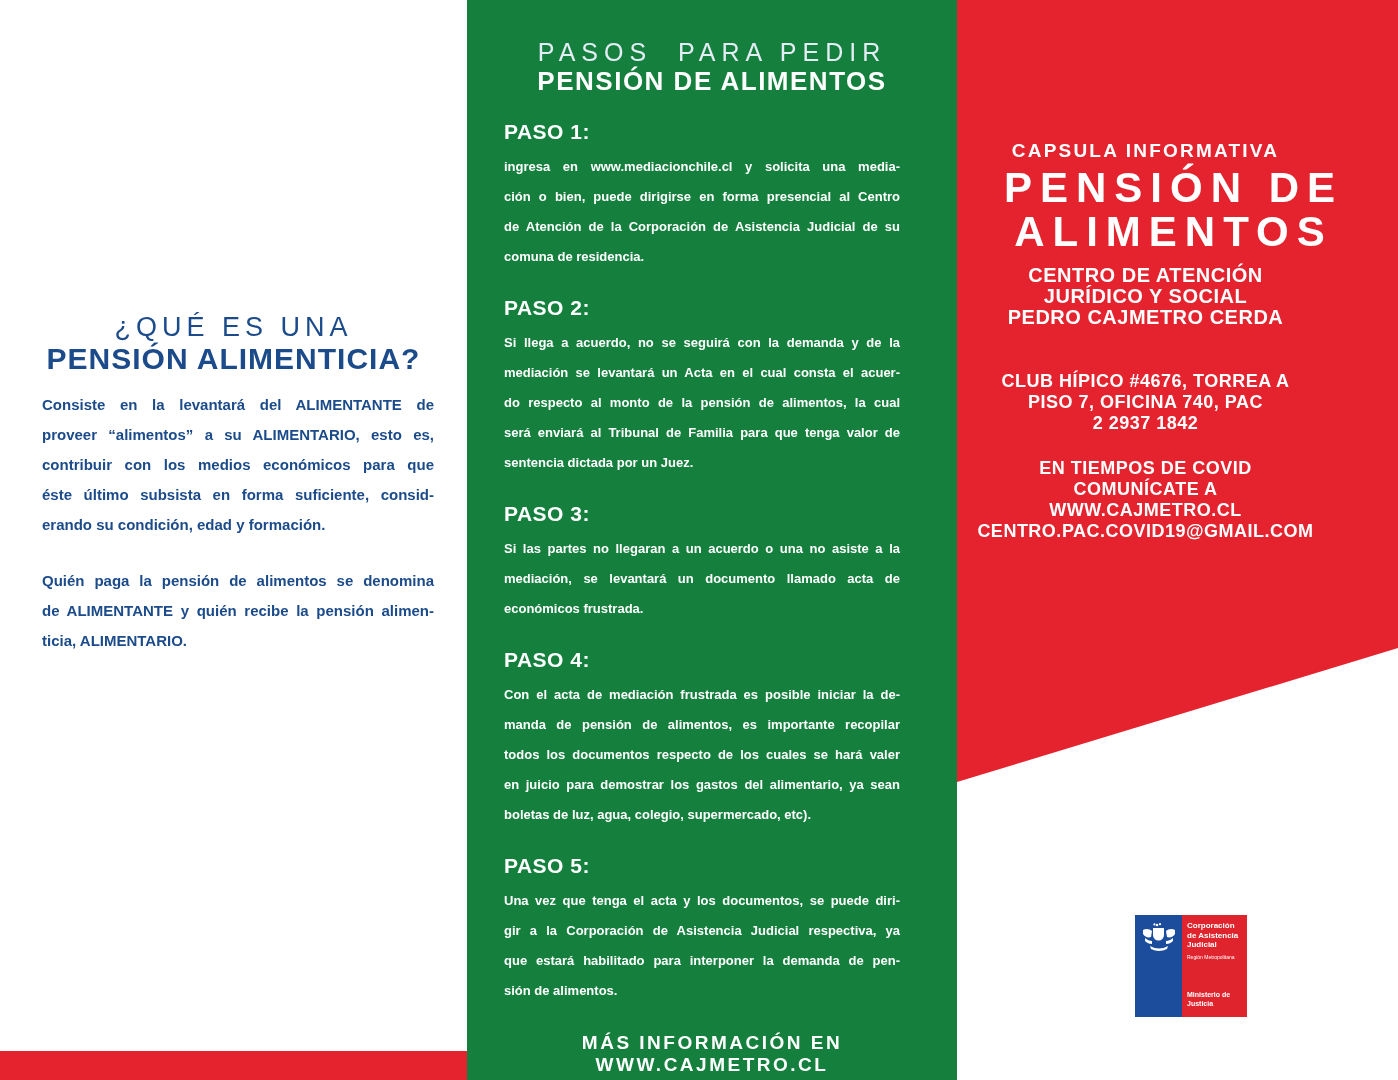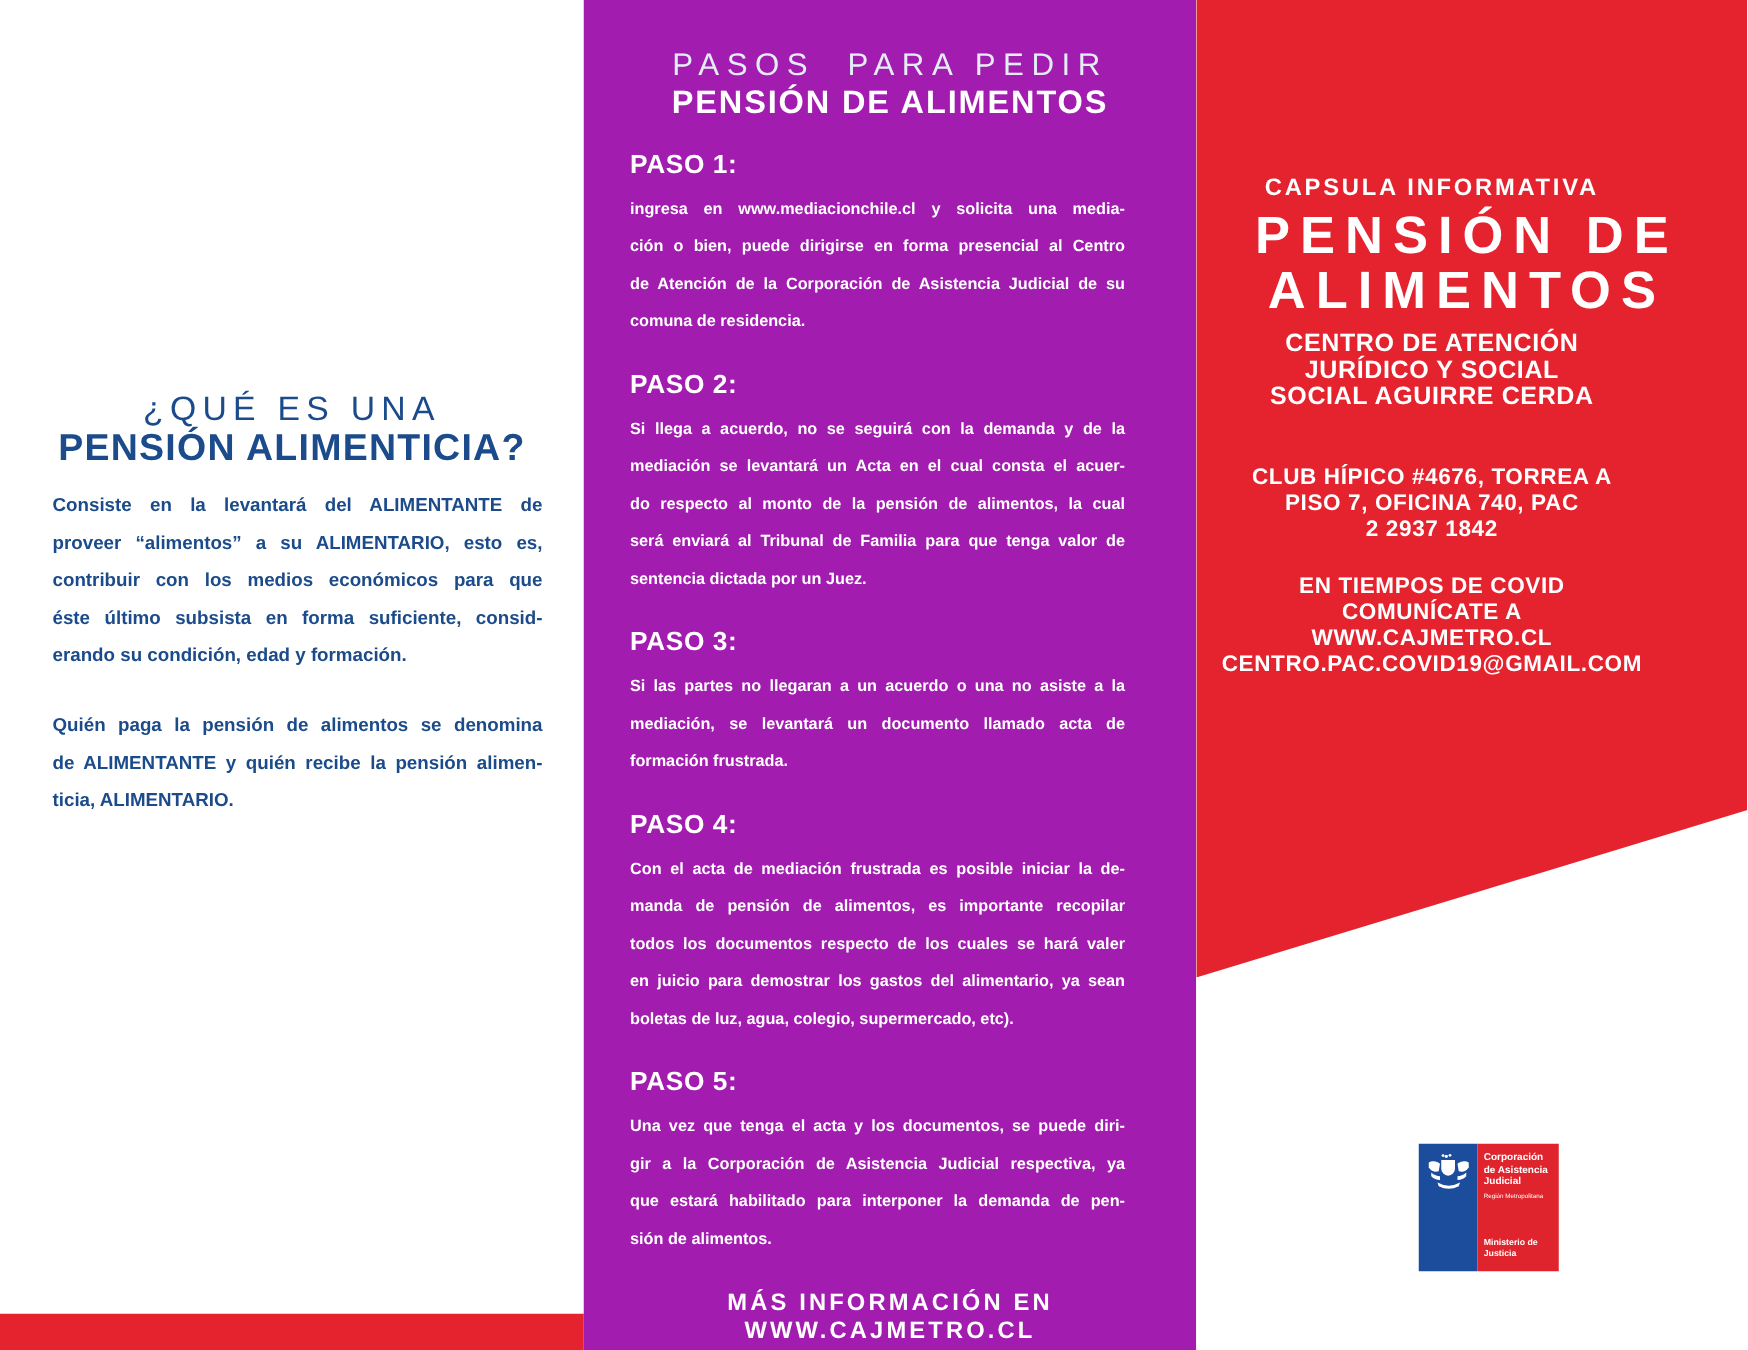--- a/index.html
+++ b/index.html
@@ -16,21 +16,21 @@
   .left-title .t1 { font-size: 27px; font-weight: 400; letter-spacing: 5px; line-height: 30px; }
   .left-title .t2 { font-size: 30px; font-weight: 700; letter-spacing: 1px; line-height: 33px; }
   .left-par { position: absolute; left: 42px; width: 392px; color: #1b4b8a; font-weight: 700; font-size: 15px; }
   .left-par .line { line-height: 30px; white-space: nowrap; text-align: justify; text-align-last: justify; }
   .left-par .line.last { text-align-last: left; }
   #para1 { top: 390px; }
   #para2 { top: 566px; }
   .left-red-bar { position: absolute; left: 0; bottom: 0; width: 467px; height: 29px; background: #e4232e; }
 
   
-  .mid-panel { position: absolute; left: 467px; top: 0; width: 490px; height: 1080px; background: #a21caf; color: #ffffff; }
+  .mid-panel { position: absolute; left: 467px; top: 0; width: 490px; height: 1080px; background: #15803d; color: #ffffff; }
   .mid-title { padding-top: 38px; text-align: center; }
   .mid-title .t1 { font-size: 25px; font-weight: 400; letter-spacing: 6px; line-height: 28px; color: #e4ecf5; white-space: pre-wrap; }
   .mid-title .t2 { font-size: 26px; font-weight: 700; letter-spacing: 1.5px; line-height: 30px; color: #ffffff; }
   .steps { margin: 0 57px 0 37px; }
   .step { margin-top: 24px; }
   .step-heading { font-size: 21px; font-weight: 700; letter-spacing: 0.5px; line-height: 24px; margin-bottom: 8px; }
   .step-body .line { font-size: 13px; font-weight: 700; line-height: 30px; white-space: nowrap; text-align: justify; text-align-last: justify; }
   .step-body .line.last { text-align-last: left; }
   .mid-footer { margin-top: 26px; text-align: center; font-weight: 700; font-size: 19px; letter-spacing: 2.5px; line-height: 22px; }
 
@@ -104,21 +104,21 @@
           <div class="line">será enviará al Tribunal de Familia para que tenga valor de</div>
           <div class="line last">sentencia dictada por un Juez.</div>
         </div>
       </div>
 
       <div class="step">
         <div class="step-heading">PASO 3:</div>
         <div class="step-body">
           <div class="line">Si las partes no llegaran a un acuerdo o una no asiste a la</div>
           <div class="line">mediación, se levantará un documento llamado acta de</div>
-          <div class="line last">formación frustrada.</div>
+          <div class="line last">económicos frustrada.</div>
         </div>
       </div>
 
       <div class="step">
         <div class="step-heading">PASO 4:</div>
         <div class="step-body">
           <div class="line">Con el acta de mediación frustrada es posible iniciar la de-</div>
           <div class="line">manda de pensión de alimentos, es importante recopilar</div>
           <div class="line">todos los documentos respecto de los cuales se hará valer</div>
           <div class="line">en juicio para demostrar los gastos del alimentario, ya sean</div>
@@ -149,21 +149,21 @@
     <div class="rp-text rp-kicker">CAPSULA INFORMATIVA</div>
 
     <div class="rp-text rp-title">
       <div>PENSIÓN DE</div>
       <div>ALIMENTOS</div>
     </div>
 
     <div class="rp-text rp-center">
       <div>CENTRO DE ATENCIÓN</div>
       <div>JURÍDICO Y SOCIAL</div>
-      <div>SOCIAL AGUIRRE CERDA</div>
+      <div>PEDRO CAJMETRO CERDA</div>
     </div>
 
     <div class="rp-text rp-address">
       <div>CLUB HÍPICO #4676, TORREA A</div>
       <div>PISO 7, OFICINA 740, PAC</div>
       <div>2 2937 1842</div>
     </div>
 
     <div class="rp-text rp-covid">
       <div>EN TIEMPOS DE COVID</div>

